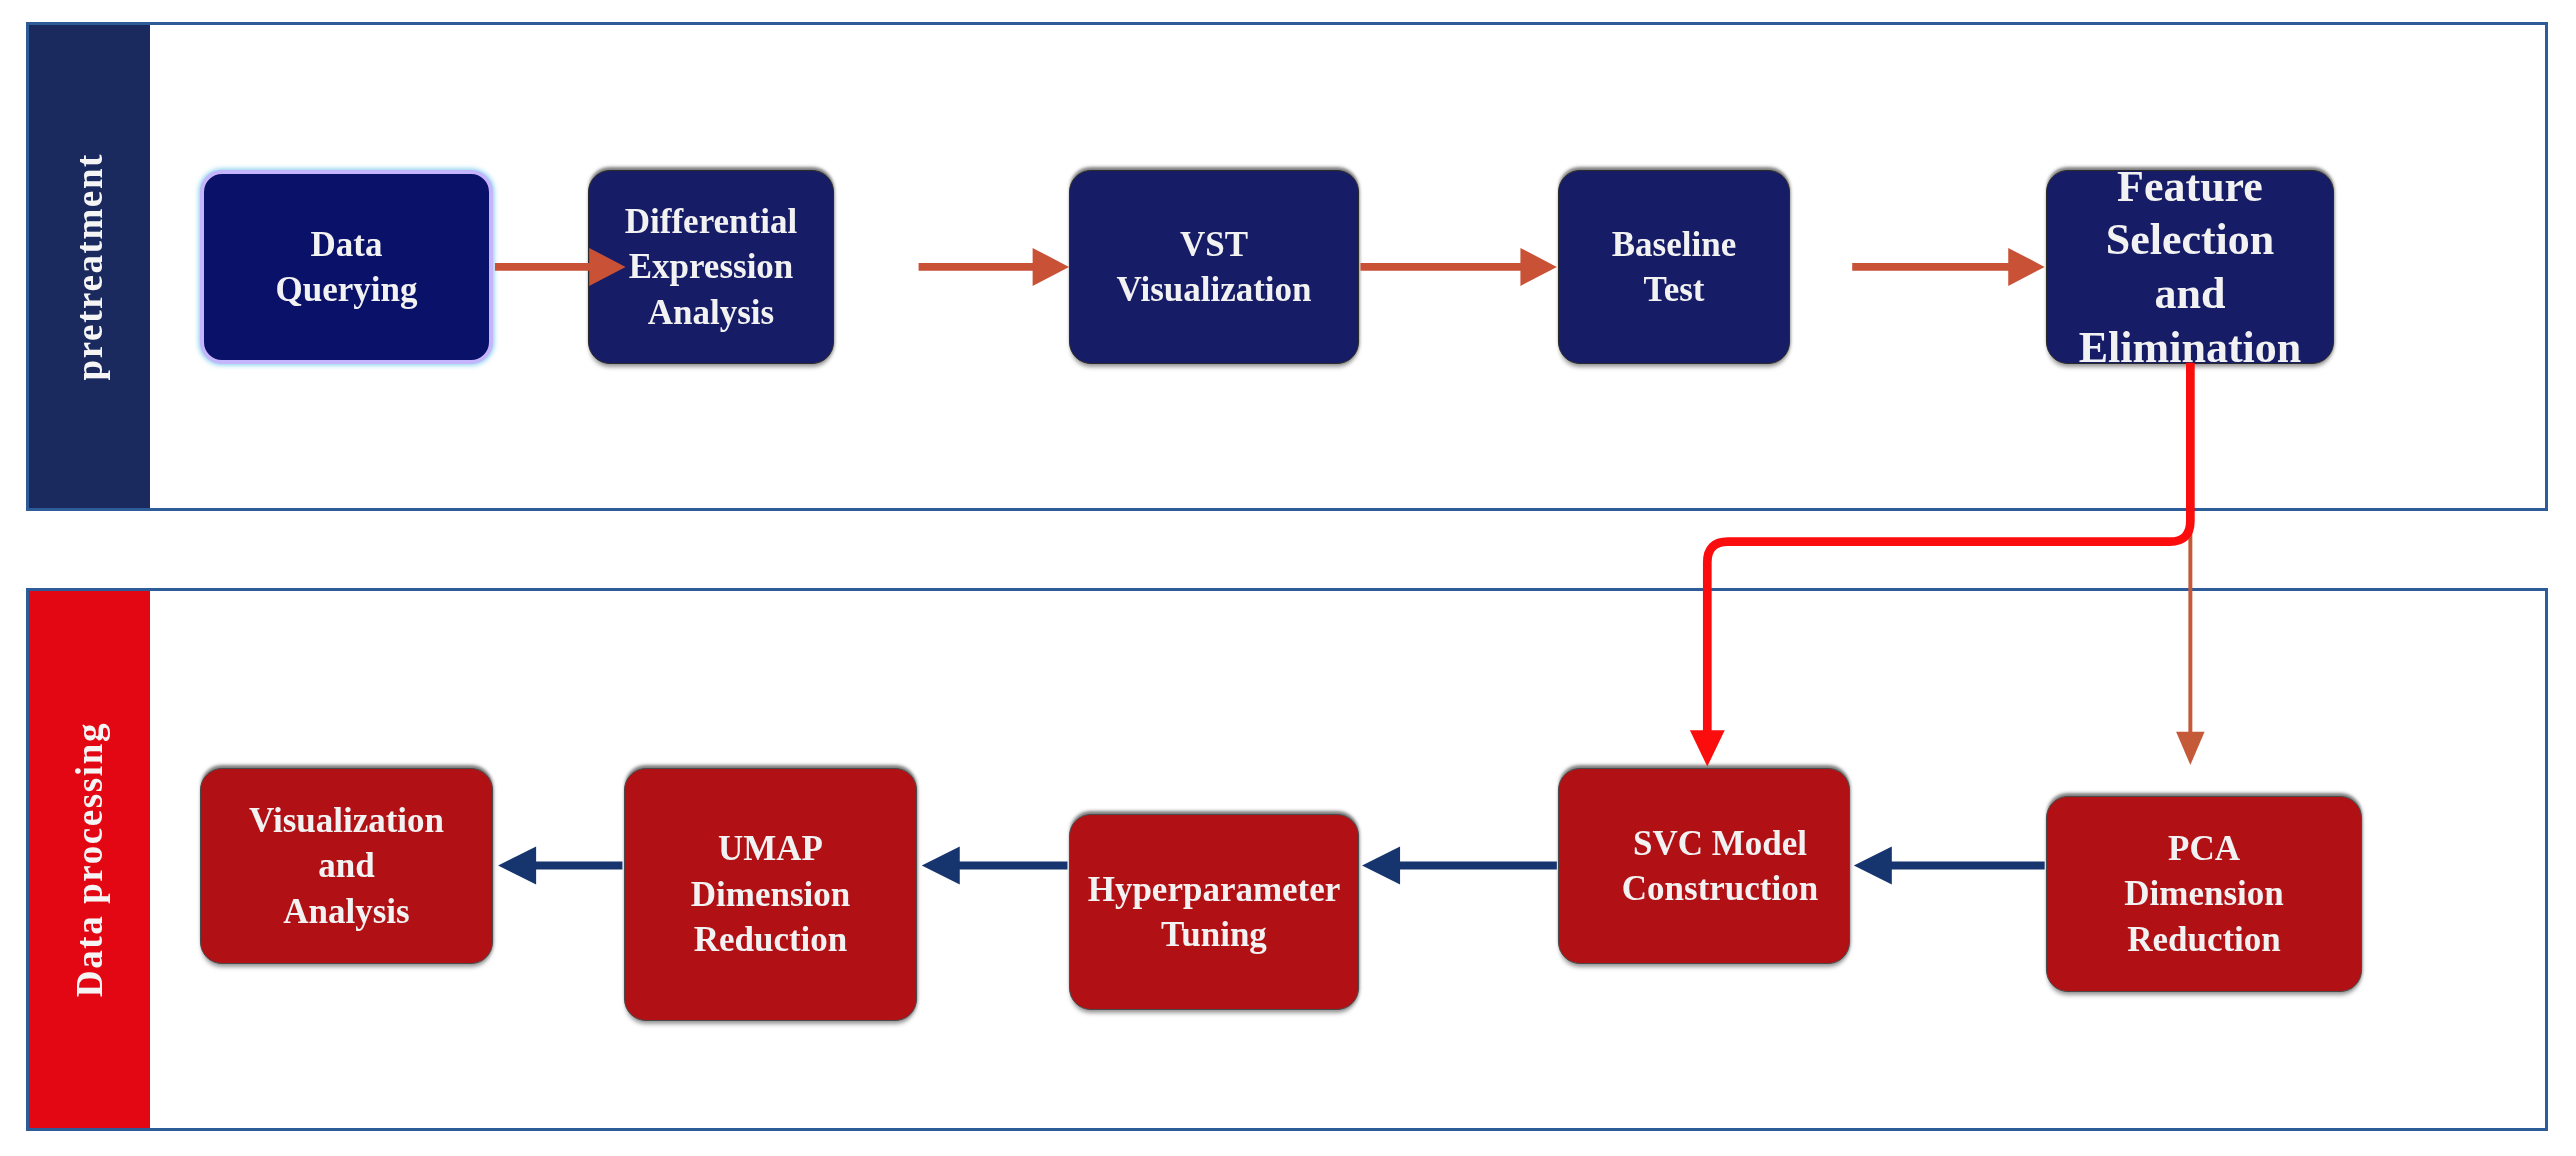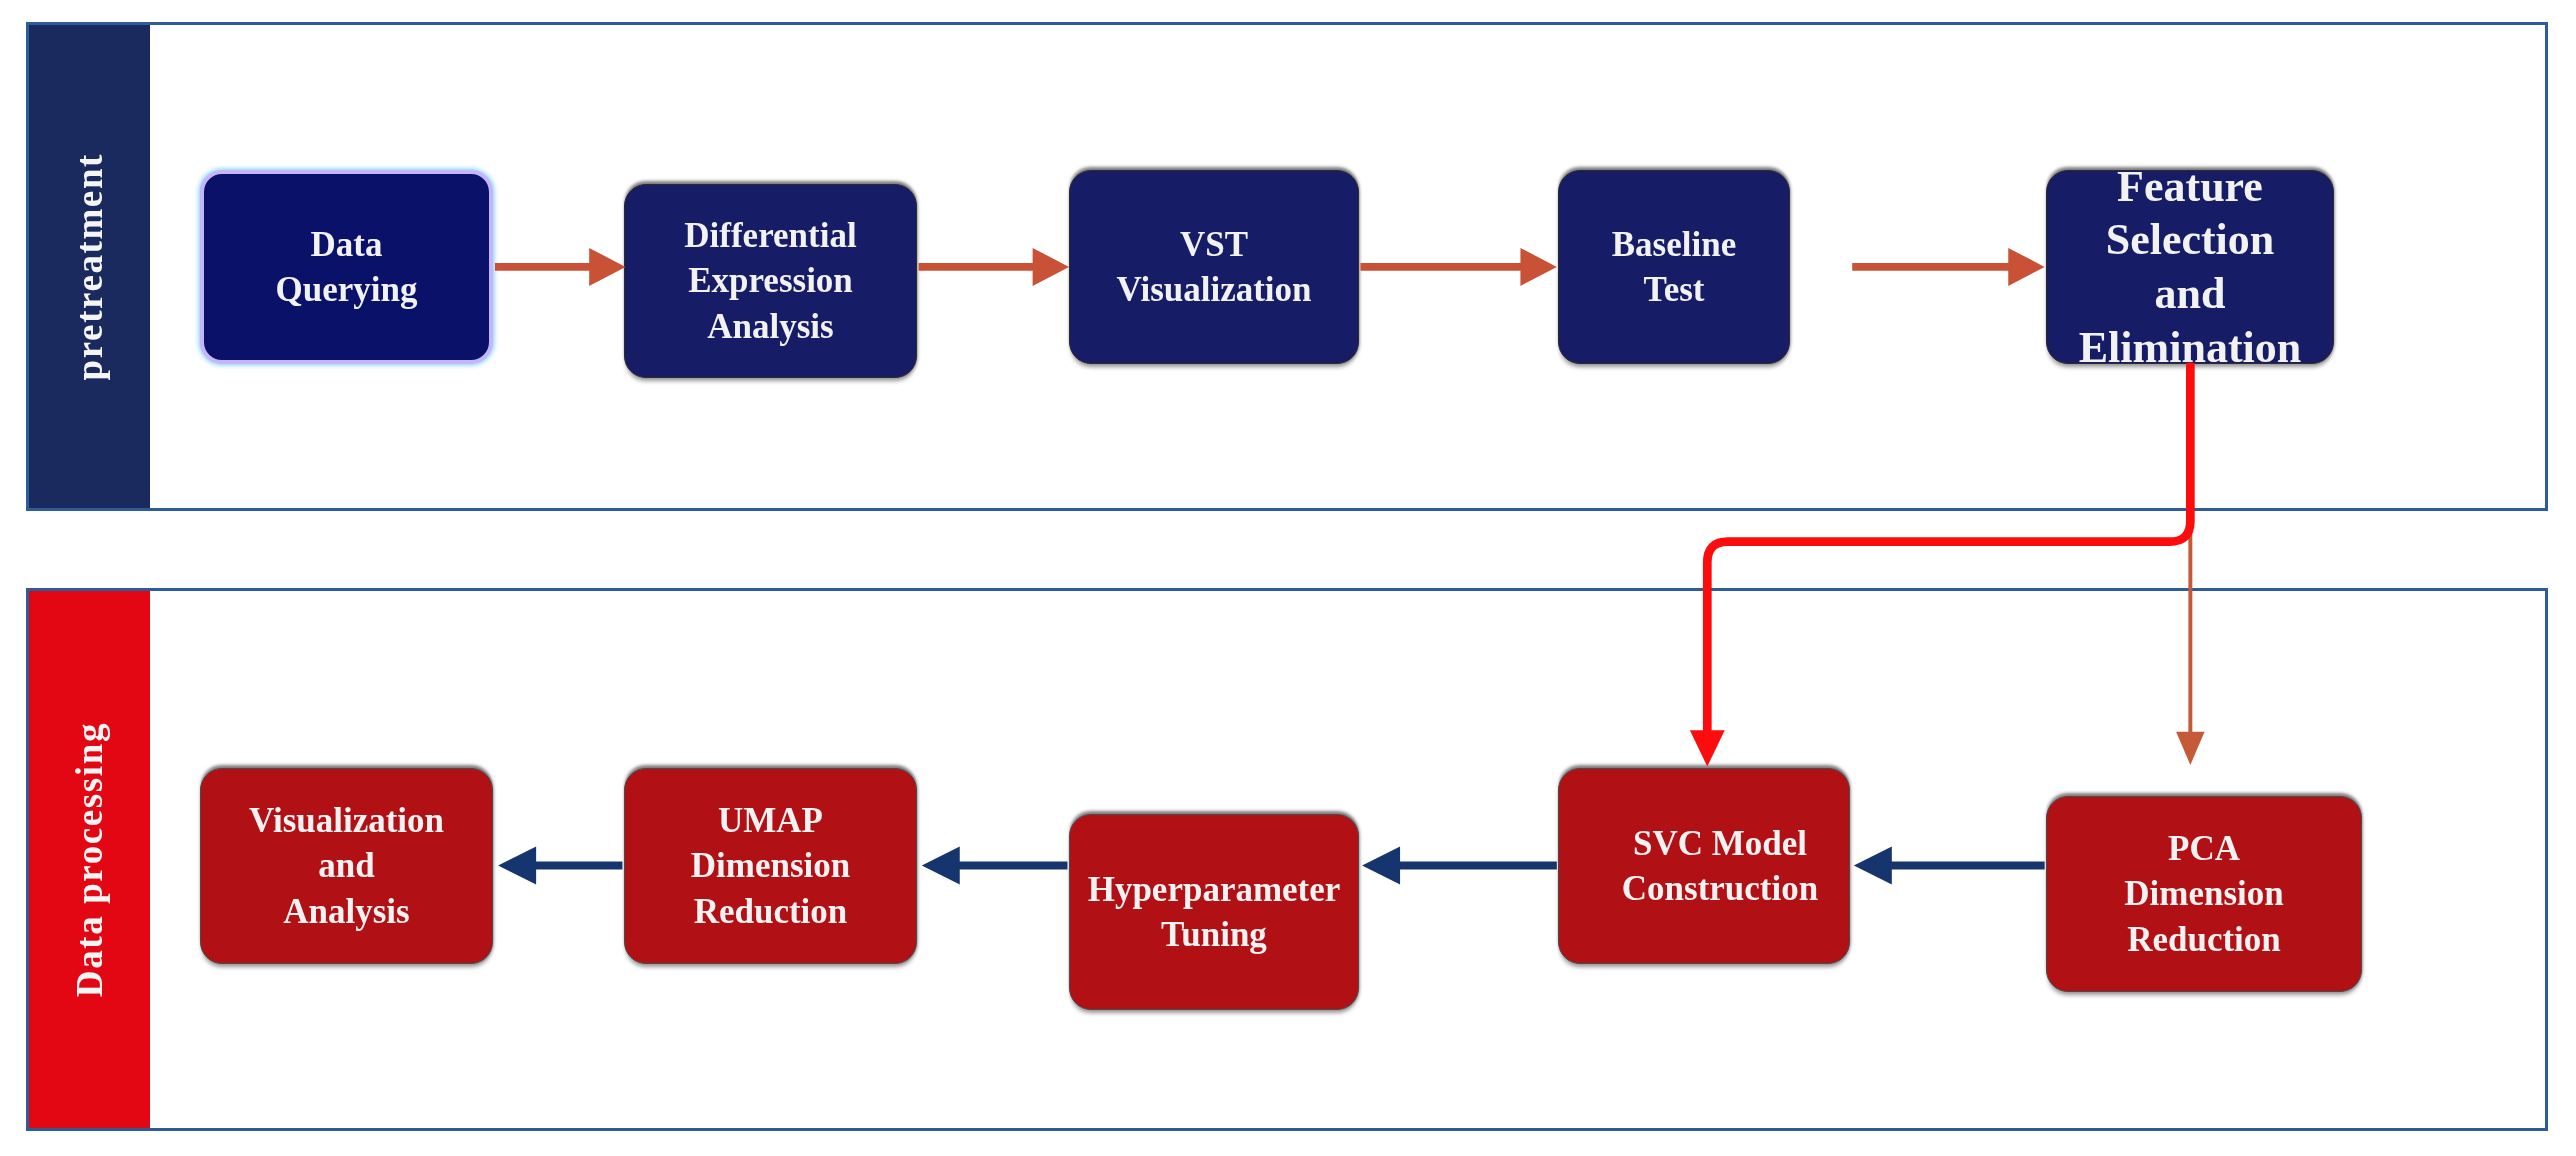--- a/index.html
+++ b/index.html
@@ -64,40 +64,40 @@
 
   <div class="lane" style="left:26px;top:588px;width:2522px;height:543px;">
     <div class="lane-sidebar sidebar-red">
       <span class="lane-label">Data processing</span>
     </div>
   </div>
 
   <div class="node node-navy-first" style="left:200px;top:170px;width:293px;height:194px;">Data
 Querying</div>
 
-  <div class="node node-navy" style="left:624px;top:170px;width:293px;height:194px;margin-top:14px;">Differential
+  <div class="node node-navy" style="left:588px;top:170px;width:246px;height:194px;">Differential
 Expression
 Analysis</div>
 
   <div class="node node-navy" style="left:1069px;top:170px;width:290px;height:194px;">VST
 Visualization</div>
 
   <div class="node node-navy" style="left:1558px;top:170px;width:232px;height:194px;">Baseline
 Test</div>
 
   <div class="node node-navy" style="left:2046px;top:170px;width:288px;height:194px;font-size:44px;line-height:1.22;">Feature
 Selection
 and
 Elimination</div>
 
   <div class="node node-red" style="left:200px;top:768px;width:293px;height:196px;">Visualization
 and
 Analysis</div>
 
-  <div class="node node-red" style="left:624px;top:768px;width:293px;height:196px;">UMAP
+  <div class="node node-red" style="left:624px;top:768px;width:293px;height:253px;">UMAP
 Dimension
 Reduction</div>
 
   <div class="node node-red" style="left:1069px;top:768px;width:290px;height:196px;margin-top:46px;">Hyperparameter
 Tuning</div>
 
   <div class="node node-red" style="left:1558px;top:768px;width:292px;height:196px;padding-left:32px;">SVC Model
 Construction</div>
 
   <div class="node node-red" style="left:2046px;top:768px;width:316px;height:196px;margin-top:28px;">PCA

